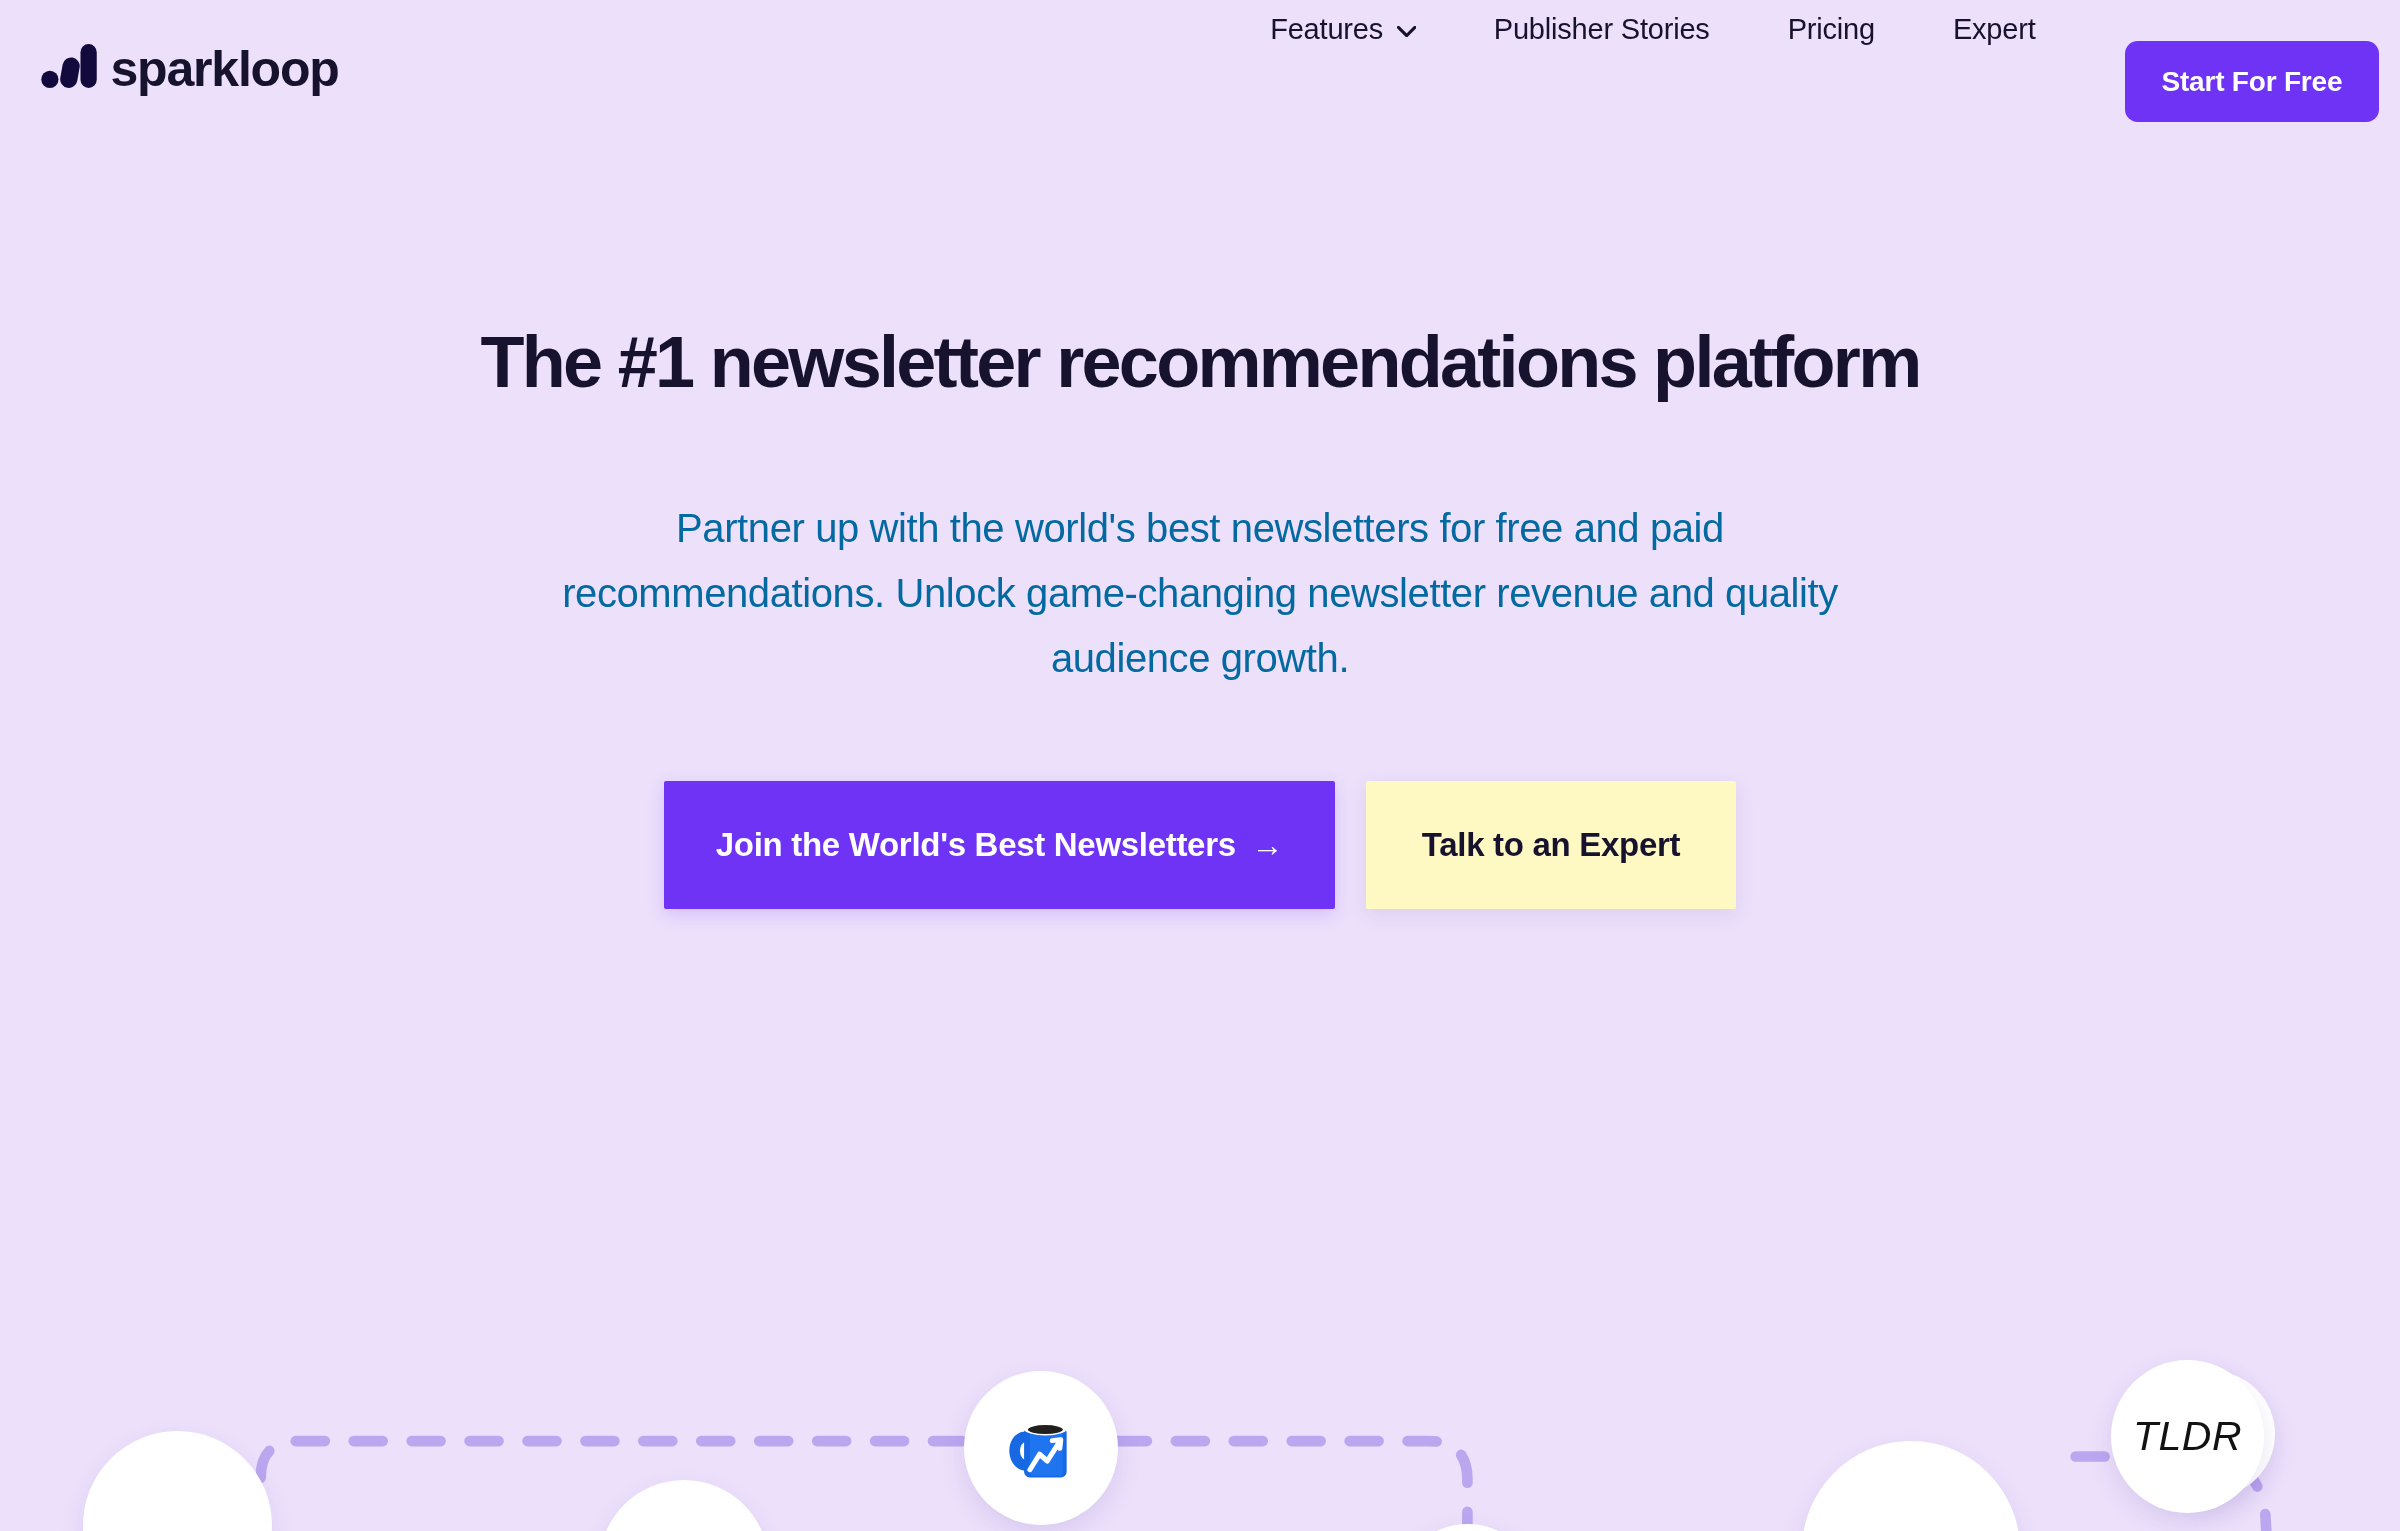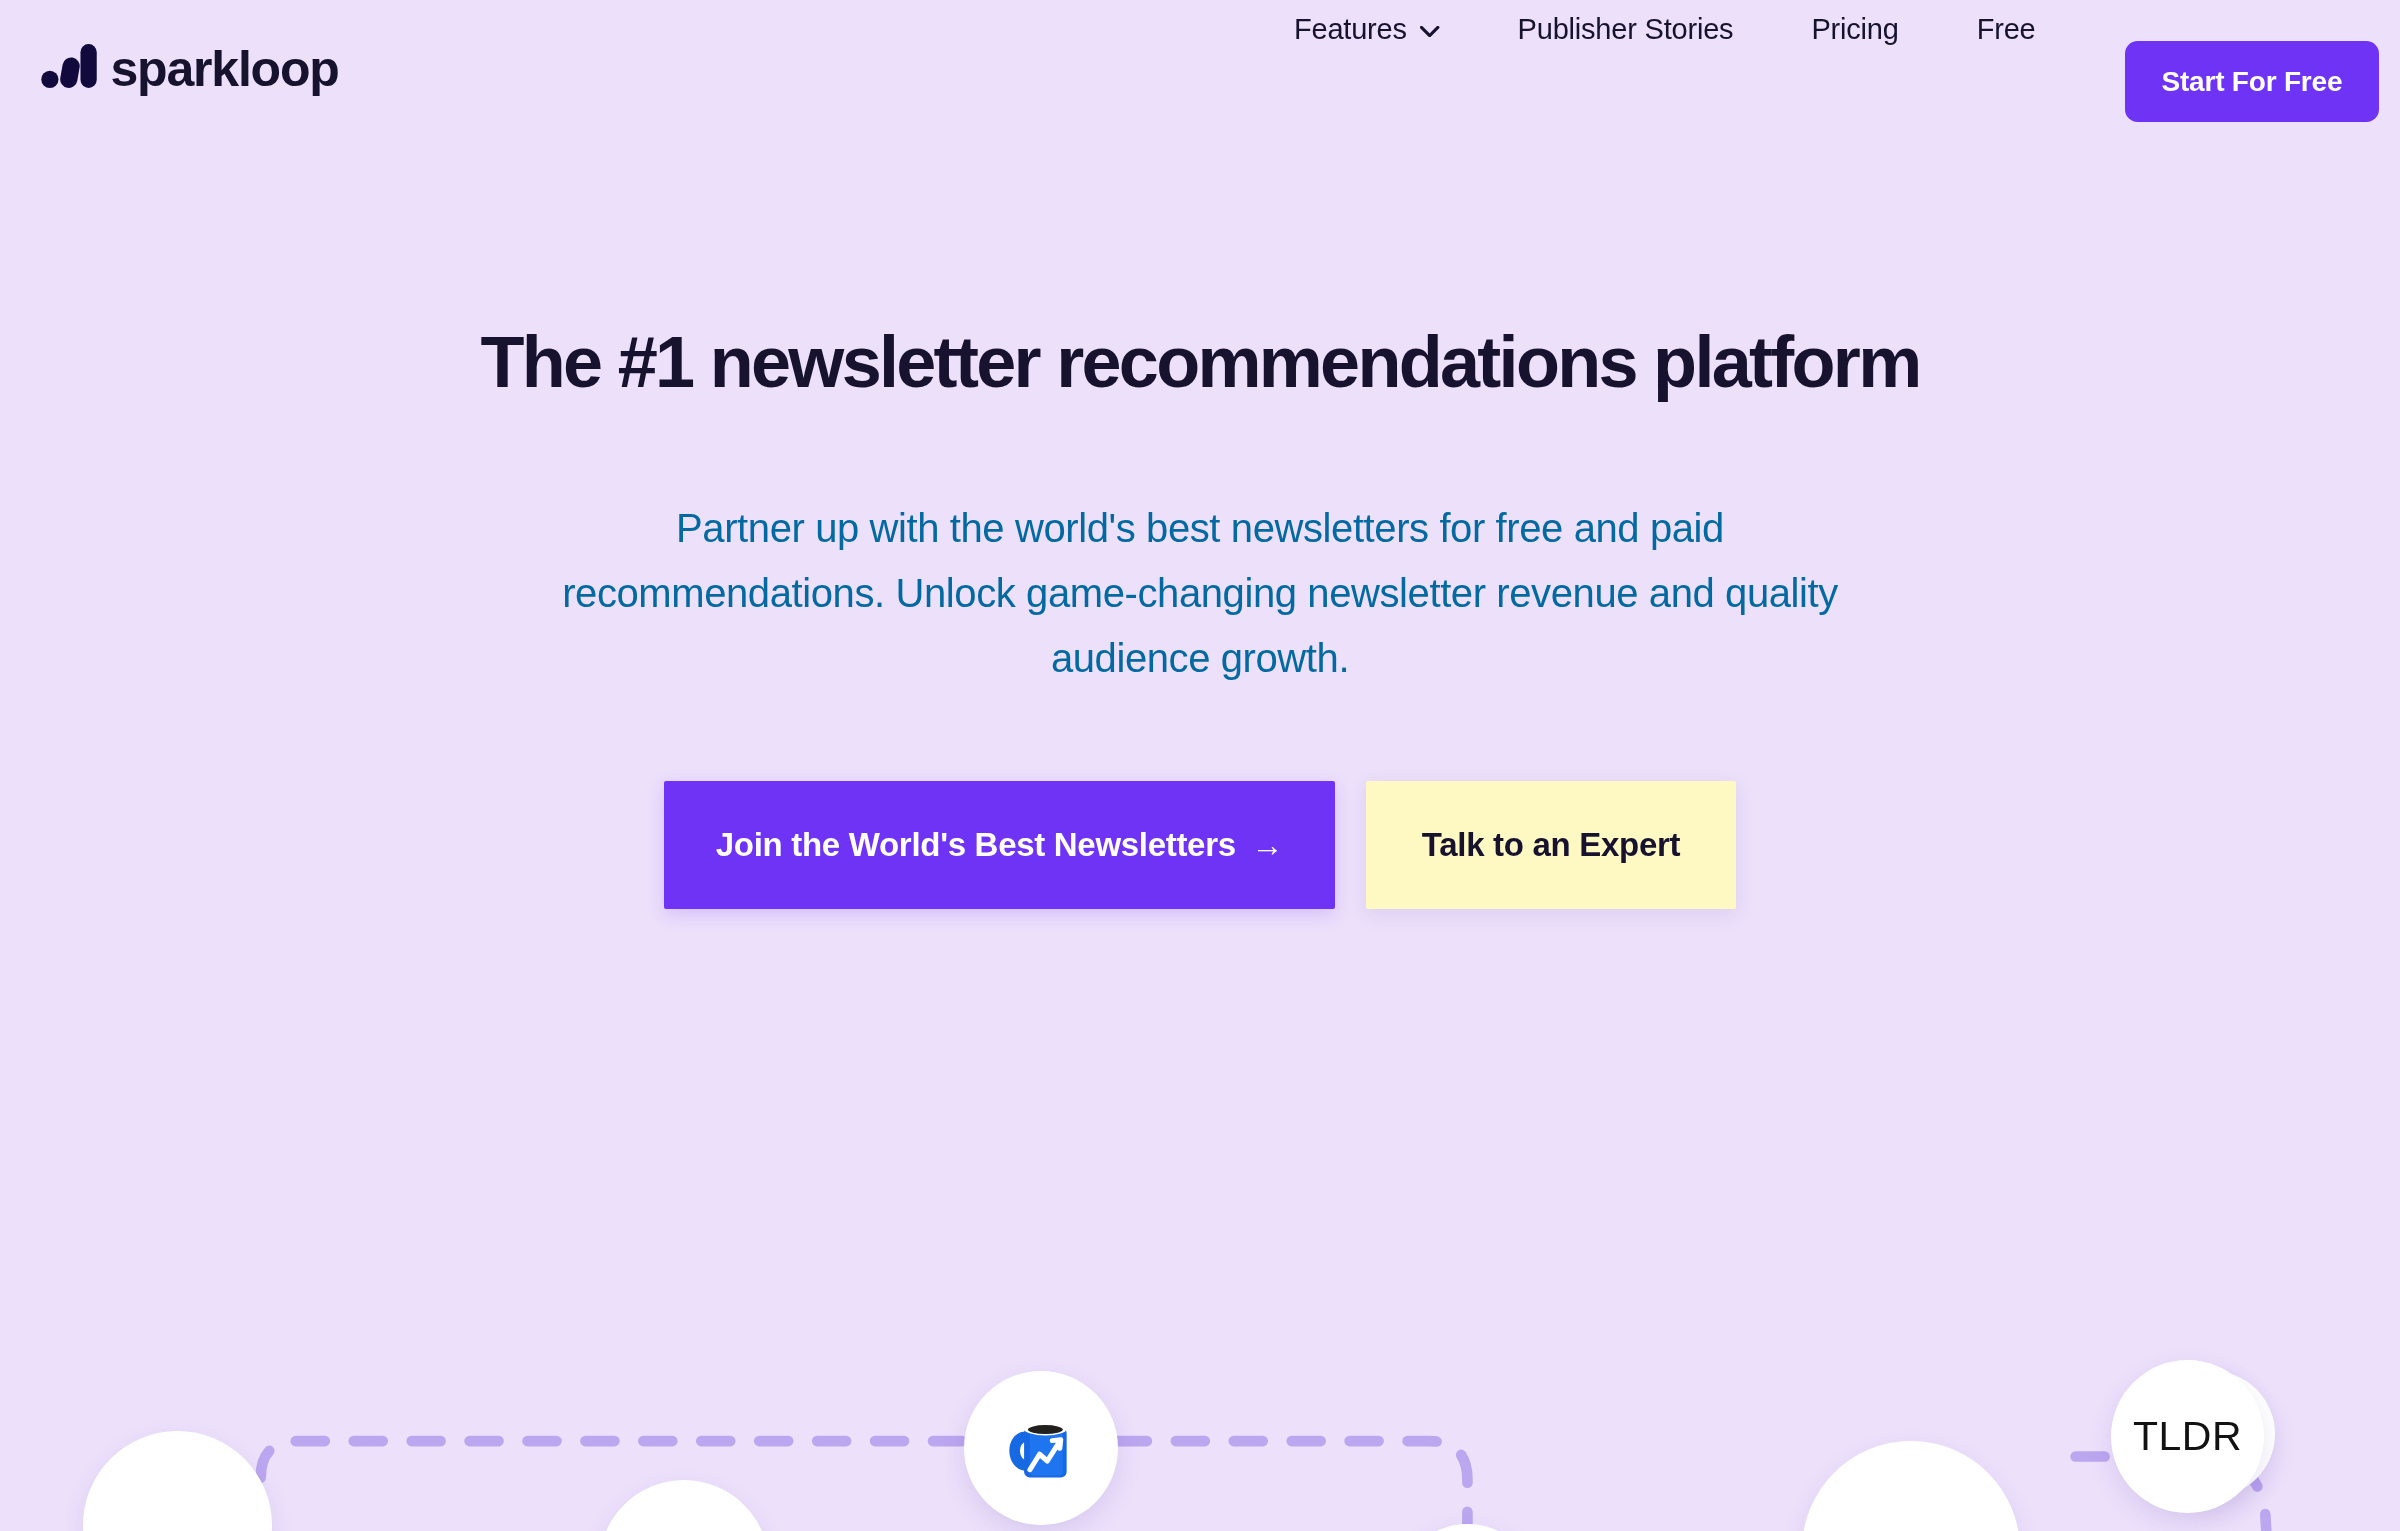--- a/index.html
+++ b/index.html
@@ -198,20 +198,21 @@
     margin-top: 3.9px;
     line-height: 1;
   }
   .badge-label-lg {
     font-size: 41px;
     font-weight: 400;
     letter-spacing: 0.5px;
     color: #121212;
     line-height: 1;
     margin-top: 0;
+    font-style: italic;
   }
 
   
   .blank-circle {
     position: absolute;
     background: #ffffff;
     border-radius: 50%;
     box-shadow: 0 9.7px 25px rgba(92,58,160,0.10);
     z-index: 8;
   }
@@ -245,21 +246,21 @@
 
     <a class="nav-item" href="#">
       <span>Publisher Stories</span>
     </a>
 
     <a class="nav-item" href="#">
       <span>Pricing</span>
     </a>
 
     <a class="nav-item" href="#">
-      <span>Free</span>
+      <span>Expert</span>
     </a>
 
     <button class="cta-header">Start For Free</button>
   </nav>
 </header>
 
 <section class="hero">
 
   <h1 class="hero-title">The #1 newsletter recommendations platform</h1>
 

